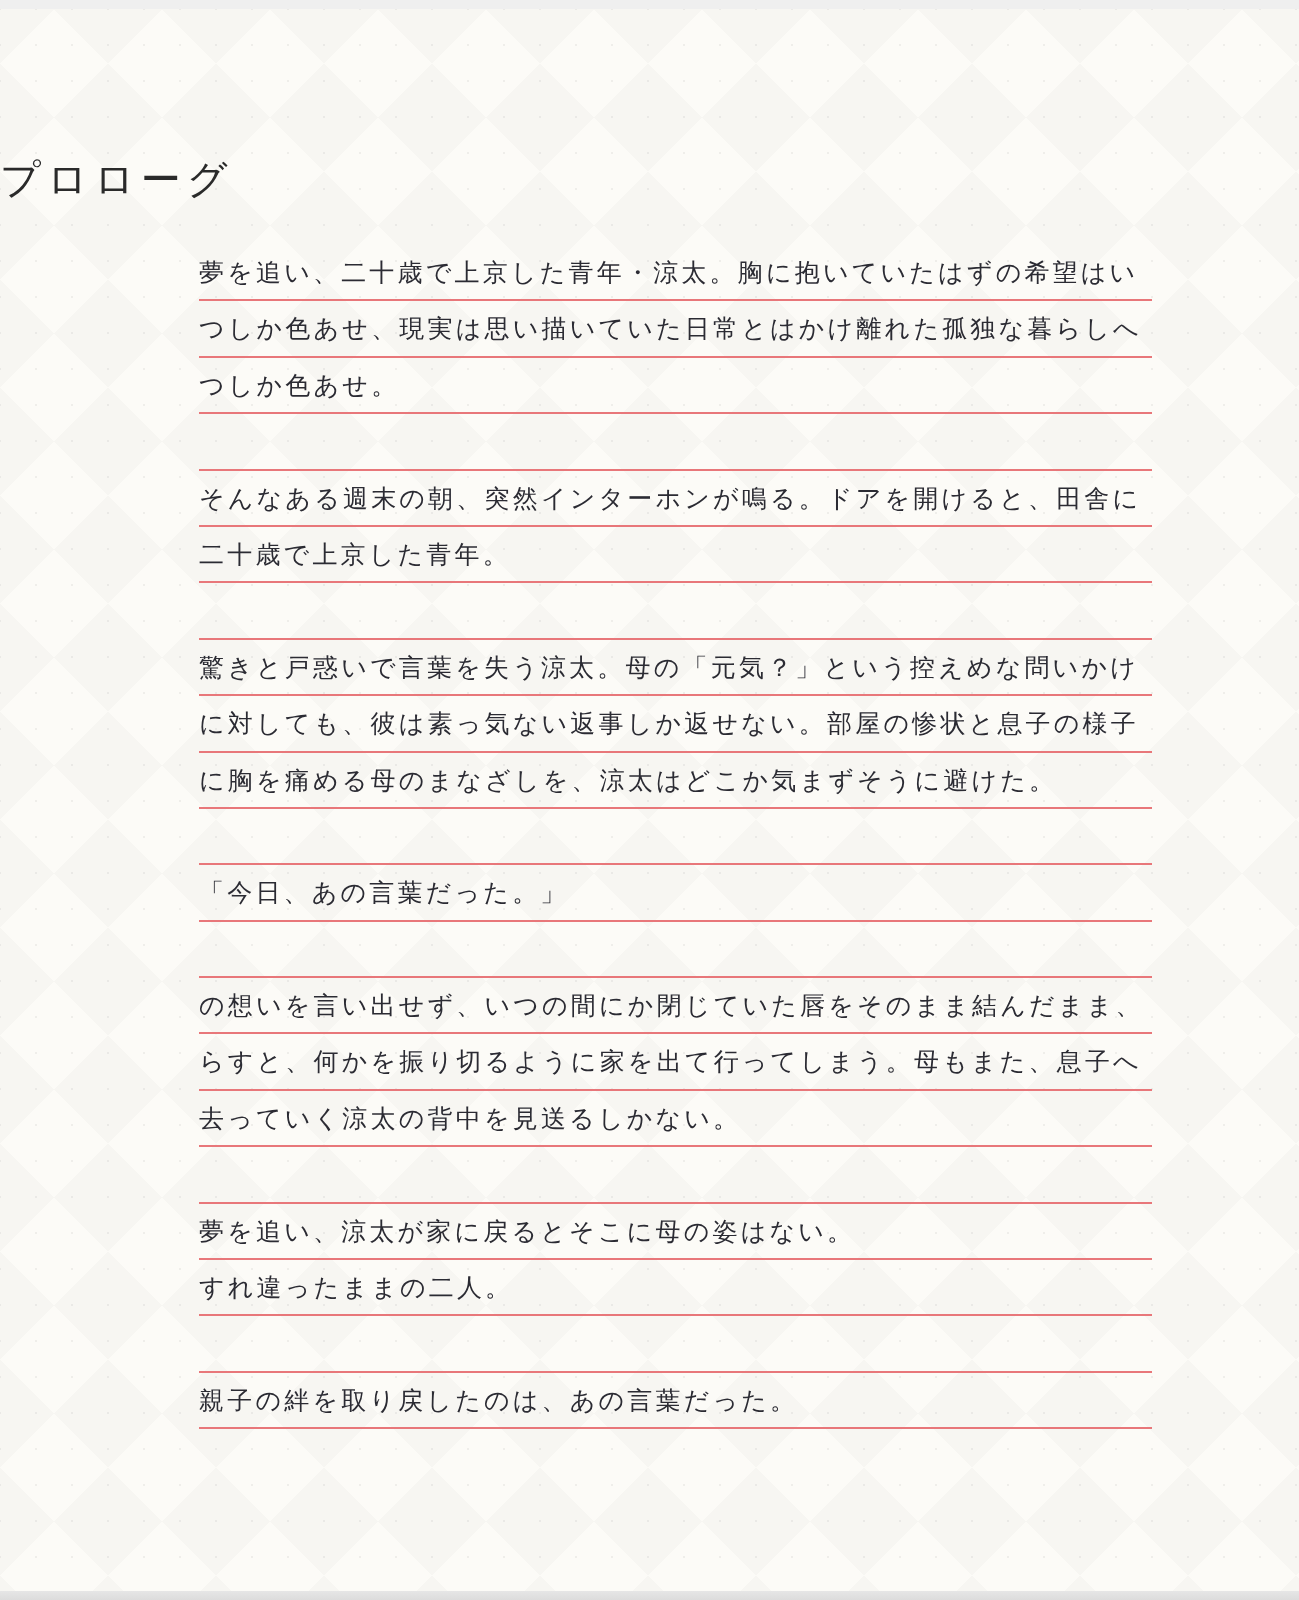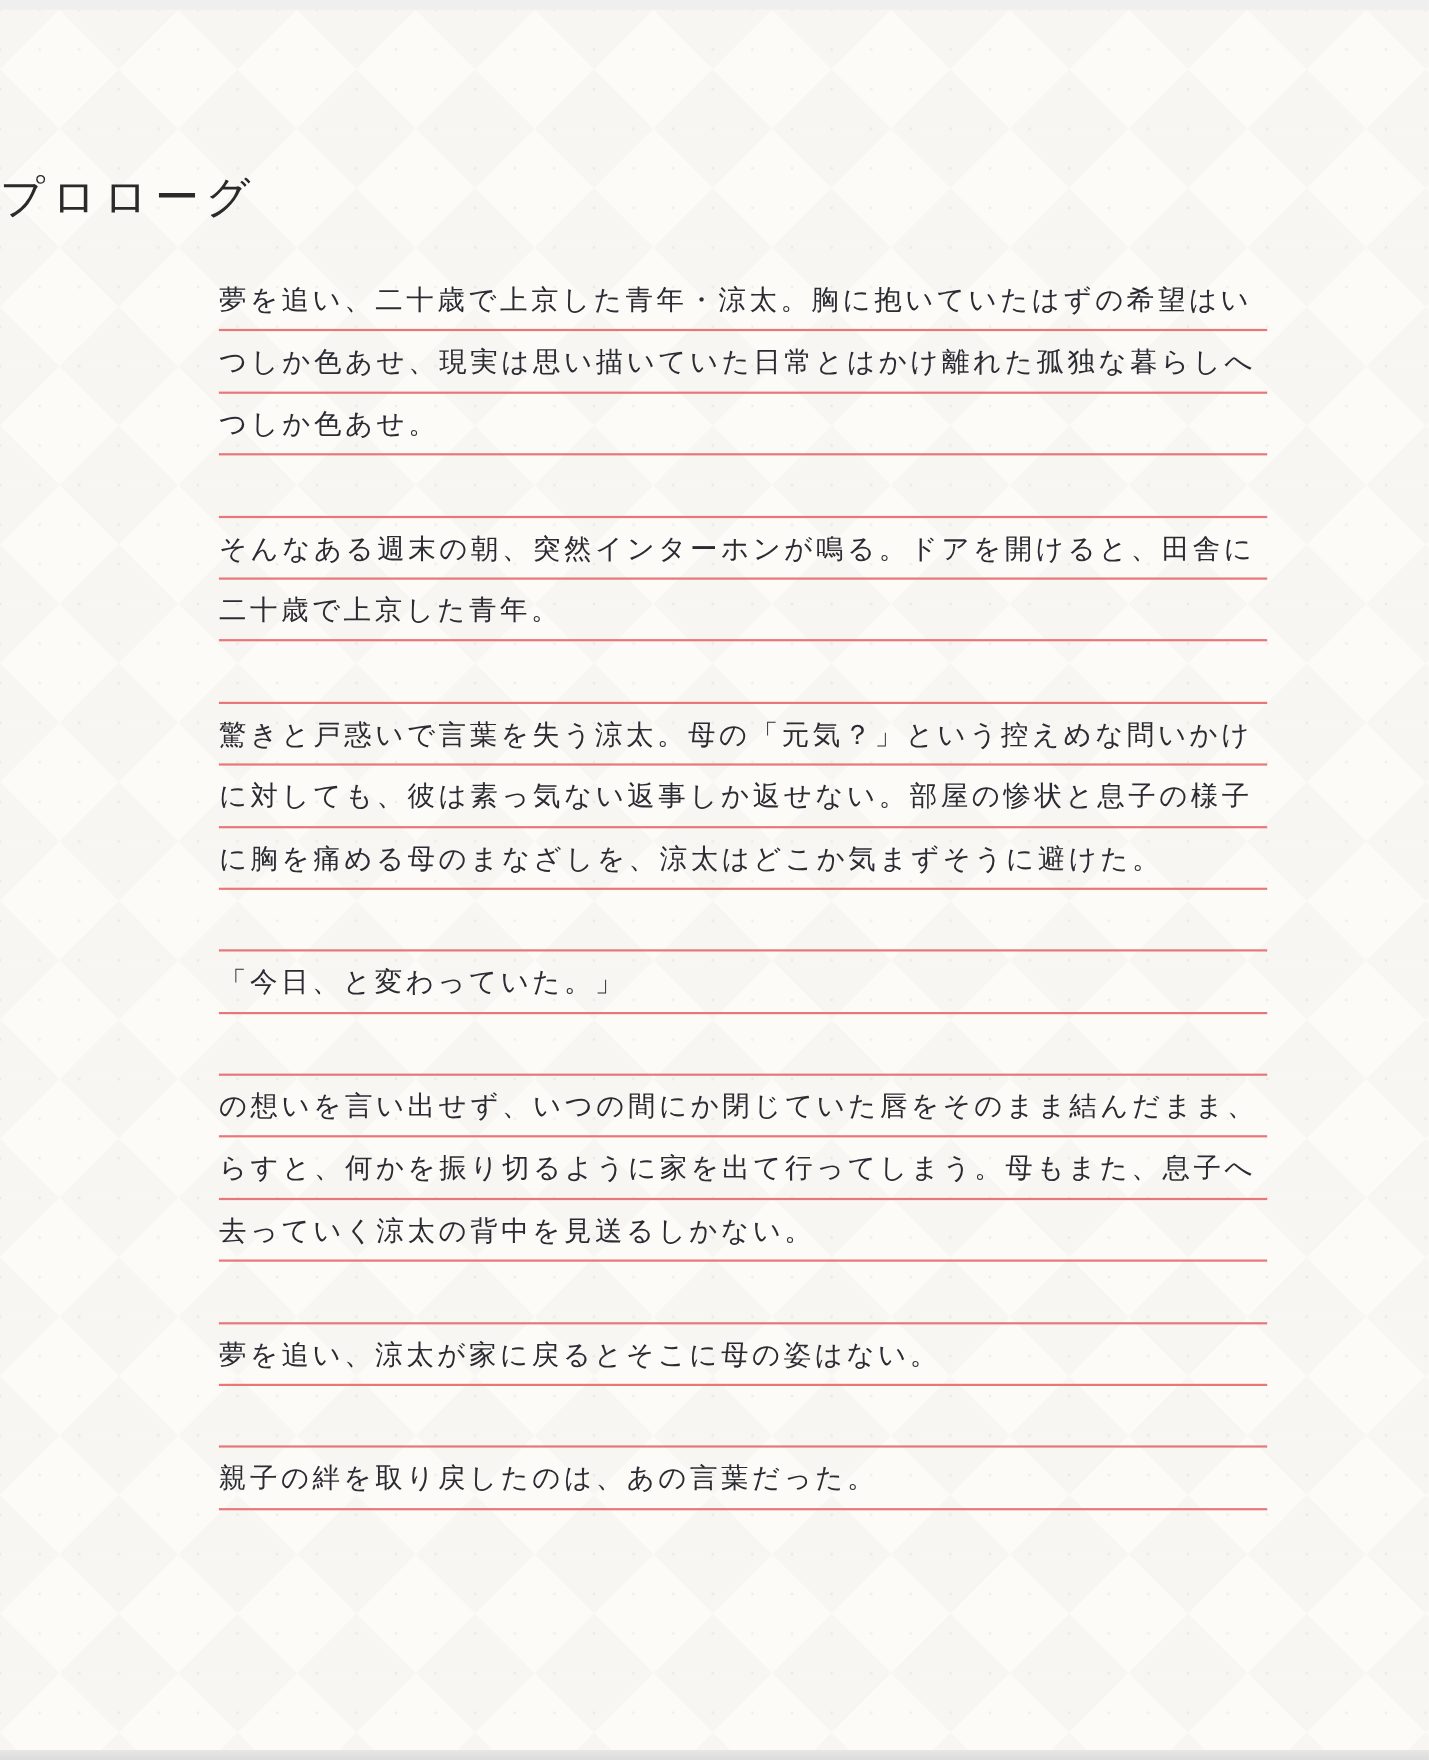--- a/index.html
+++ b/index.html
@@ -89,25 +89,26 @@
     <div class="row">つしか色あせ、現実は思い描いていた日常とはかけ離れた孤独な暮らしへ</div>
     <div class="row">つしか色あせ。</div>
     <div class="row blank"></div>
     <div class="row">そんなある週末の朝、突然インターホンが鳴る。ドアを開けると、田舎に</div>
     <div class="row">二十歳で上京した青年。</div>
     <div class="row blank"></div>
     <div class="row">驚きと戸惑いで言葉を失う涼太。母の「元気？」という控えめな問いかけ</div>
     <div class="row">に対しても、彼は素っ気ない返事しか返せない。部屋の惨状と息子の様子</div>
     <div class="row">に胸を痛める母のまなざしを、涼太はどこか気まずそうに避けた。</div>
     <div class="row blank"></div>
-    <div class="row">「今日、と変わっていた。」</div>
+    <div class="row">「今日、あの言葉だった。」</div>
     <div class="row blank"></div>
     <div class="row">の想いを言い出せず、いつの間にか閉じていた唇をそのまま結んだまま、</div>
     <div class="row">らすと、何かを振り切るように家を出て行ってしまう。母もまた、息子へ</div>
     <div class="row">去っていく涼太の背中を見送るしかない。</div>
     <div class="row blank"></div>
     <div class="row">夢を追い、涼太が家に戻るとそこに母の姿はない。</div>
+    <div class="row">すれ違ったままの二人。</div>
     <div class="row blank"></div>
     <div class="row">親子の絆を取り戻したのは、あの言葉だった。</div>
   </div>
 </div>
 
 <div class="bottom-bar"></div>
 
 </body></html>

